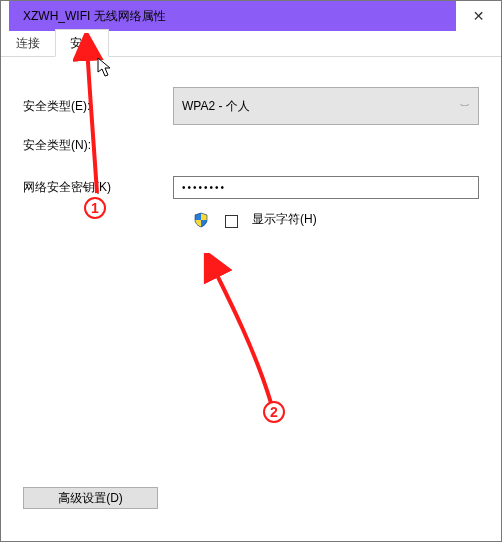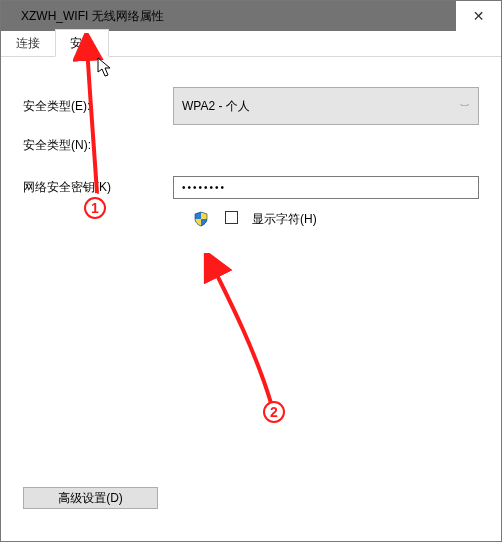--- a/index.html
+++ b/index.html
@@ -14,22 +14,23 @@
   .window {
     width: 502px; height: 542px;
     border: 1px solid #777;
     background: #fff;
     position: relative;
   }
   .titlebar {
     height: 30px;
     display: flex;
     align-items: center;
-    padding: 0 0 0 20px;
-    background: #737373;
+    padding: 0 0 0 14px;
+    background: #8b5cf6;
+    margin-left: 8px;
   }
   .titlebar-title { flex: 1; font-size: 12px; }
   .close-btn {
     width: 45px; height: 30px;
     display: flex; align-items: center; justify-content: center;
     font-size: 14px; color: #333;
     background: #fff;
     cursor: default;
   }
 
@@ -93,21 +94,21 @@
     padding: 0 8px;
     font-size: 10px;
     letter-spacing: 2px;
     background: #fff;
     outline: none;
     font-family: inherit;
   }
 
   .checkrow {
     display: flex;
-    align-items: flex-start;
+    align-items: flex-end;
     margin-left: 170px;
     gap: 8px;
   }
   .shield {
     width: 16px; height: 16px;
     margin-right: 8px;
   }
   .chkbox {
     width: 13px; height: 13px;
     border: 1px solid #333;

